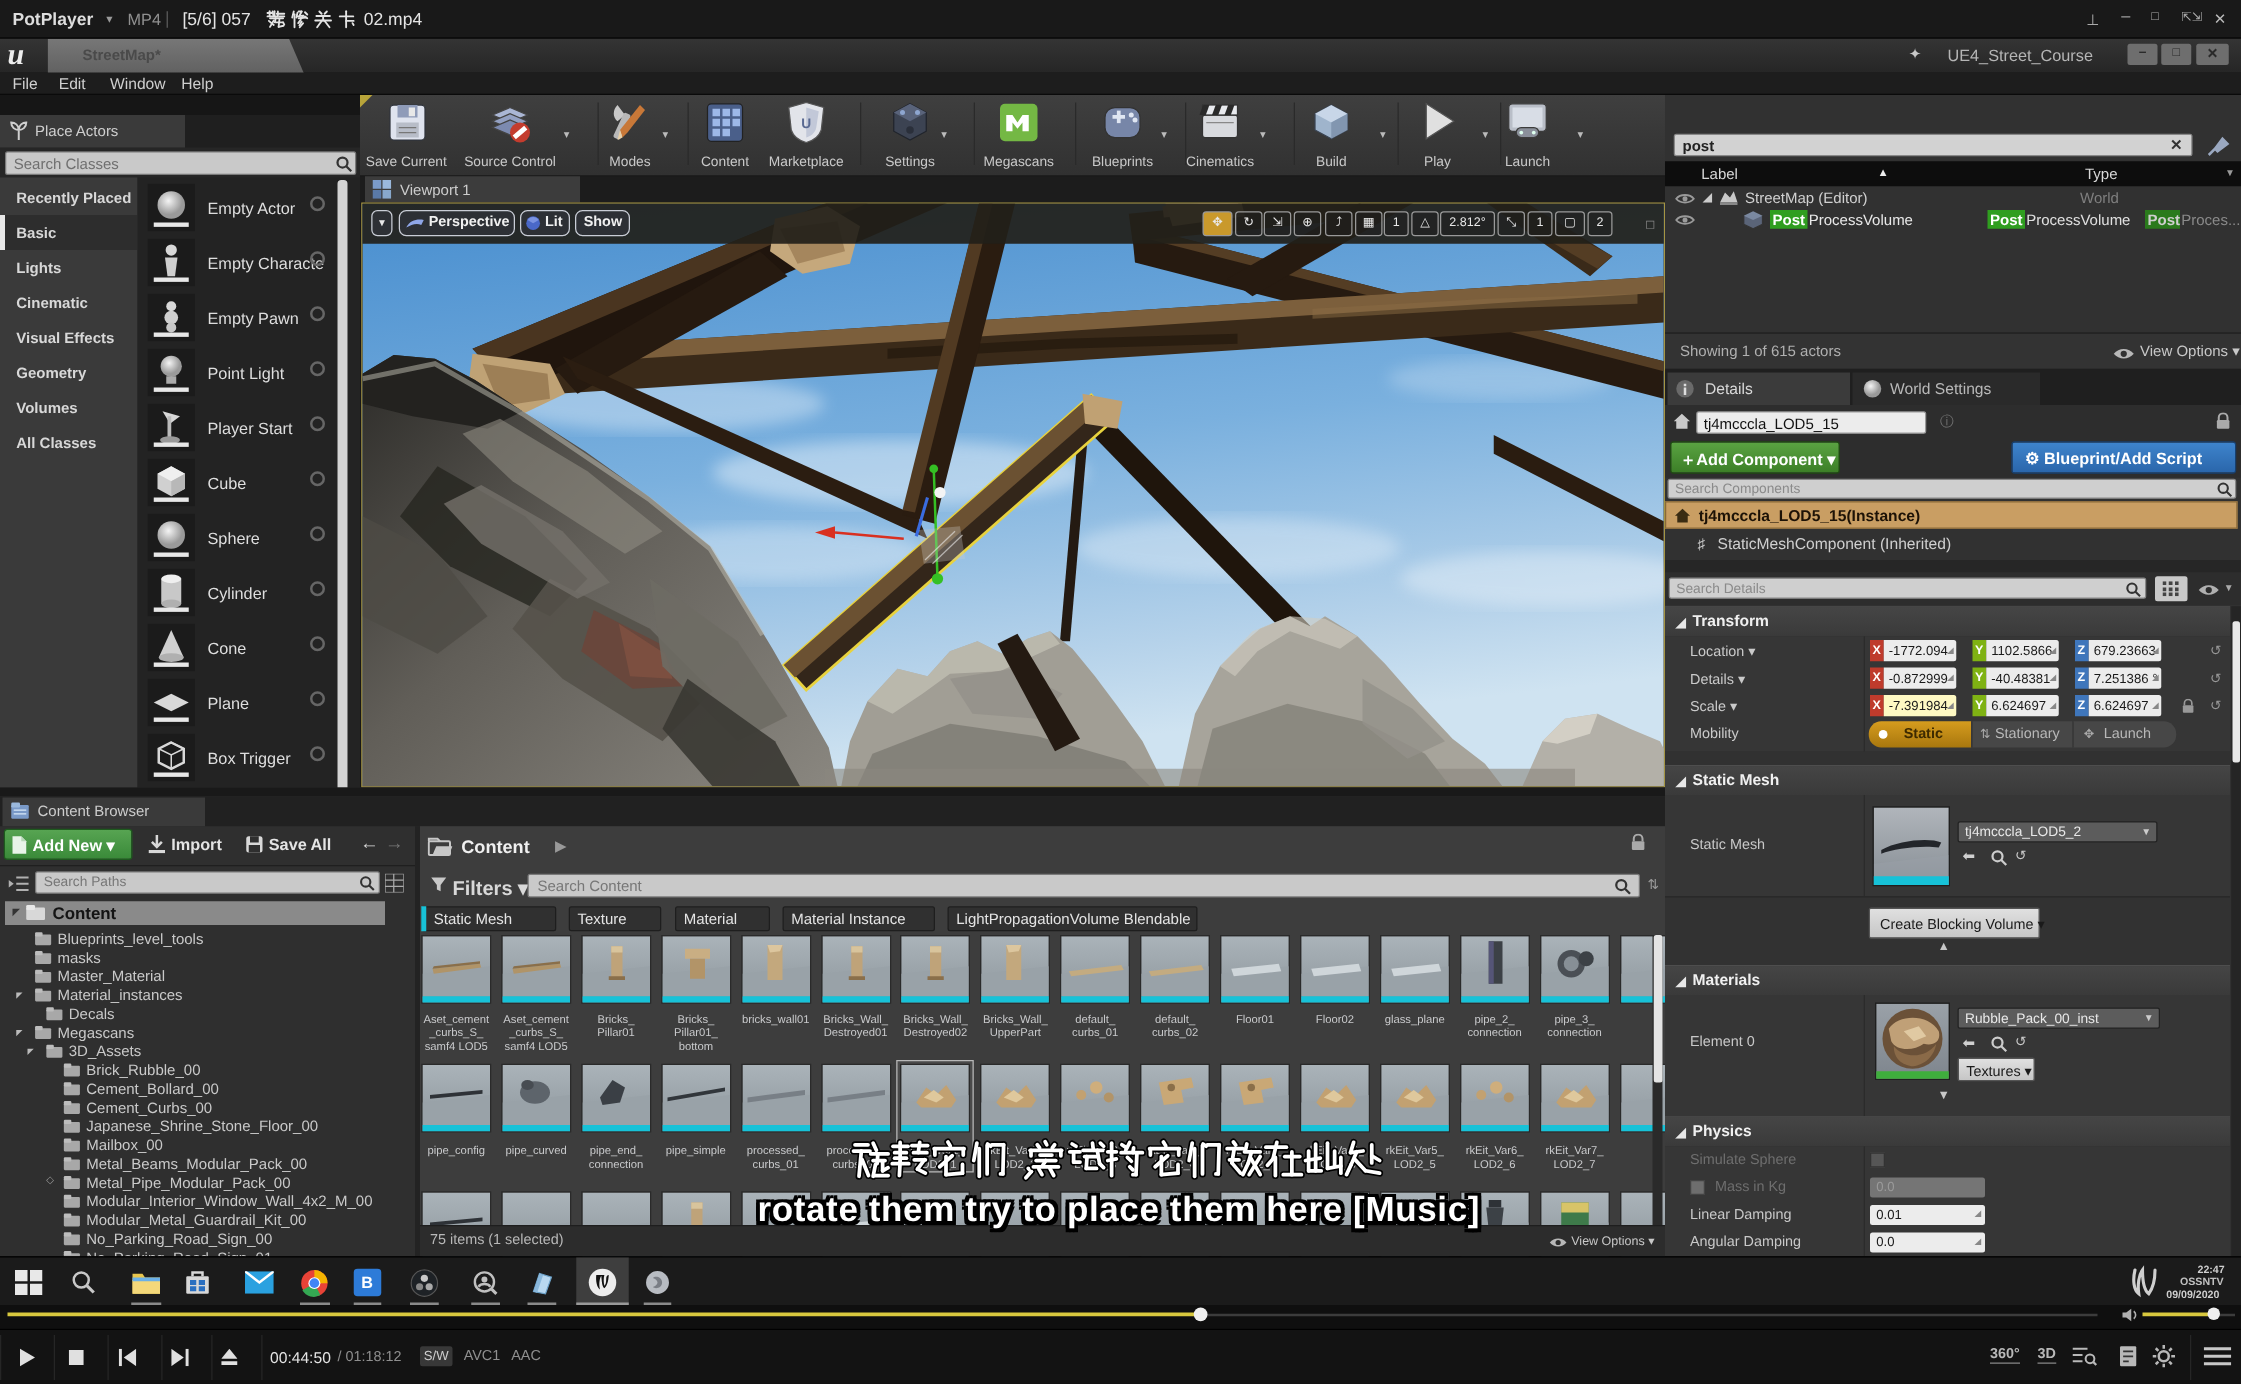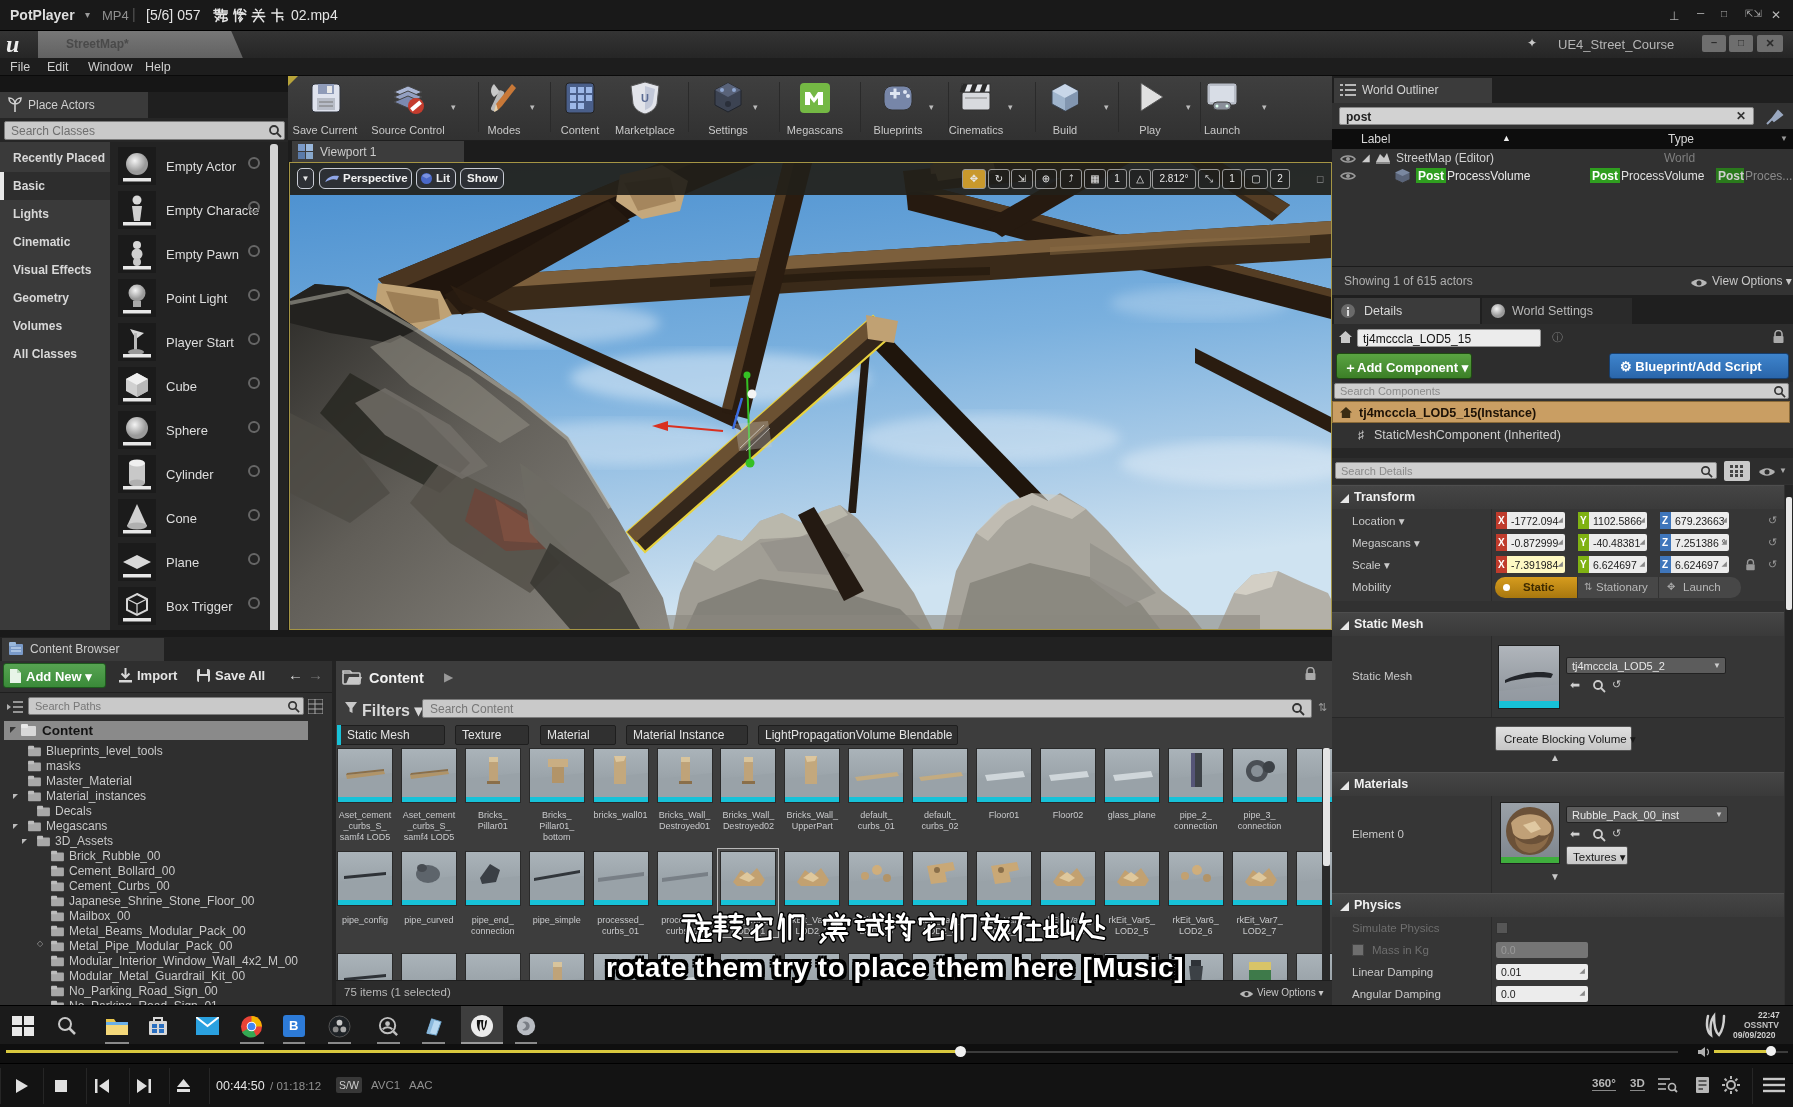--- a/index.html
+++ b/index.html
@@ -418,34 +418,20 @@
         <div class="abs" style="left:839px;top:6px;width:22px;height:20px;background:rgba(30,30,30,0.5);border:1px solid #999;border-radius:3px;color:#e8e8e8;font-size:10px;text-align:center;line-height:18px">△</div>
         <div class="abs" style="left:862px;top:6px;width:44px;height:20px;background:rgba(30,30,30,0.5);border:1px solid #999;border-radius:3px;color:#e8e8e8;font-size:10px;text-align:center;line-height:18px">2.812°</div>
         <div class="abs" style="left:908px;top:6px;width:22px;height:20px;background:rgba(30,30,30,0.5);border:1px solid #999;border-radius:3px;color:#e8e8e8;font-size:10px;text-align:center;line-height:18px">⤡</div>
         <div class="abs" style="left:932px;top:6px;width:20px;height:20px;background:rgba(30,30,30,0.5);border:1px solid #999;border-radius:3px;color:#e8e8e8;font-size:10px;text-align:center;line-height:18px">1</div>
         <div class="abs" style="left:954px;top:6px;width:24px;height:20px;background:rgba(30,30,30,0.5);border:1px solid #999;border-radius:3px;color:#e8e8e8;font-size:10px;text-align:center;line-height:18px">▢</div>
         <div class="abs" style="left:980px;top:6px;width:20px;height:20px;background:rgba(30,30,30,0.5);border:1px solid #999;border-radius:3px;color:#e8e8e8;font-size:10px;text-align:center;line-height:18px">2</div>
         <div class="txt" style="left:1026px;top:10px;font-size:10px;color:#888">◻</div>
       </div>
     </div>
 <div class="abs" style="left:1332px;top:76px;width:461px;height:929px;background:#313131">
-      <div class="abs" style="left:0;top:0;width:461px;height:27px;background:#1f1f1f">
-<div class="abs" style="left:2px;top:2px;width:158px;height:25px;background:#3b3b3b"></div>
-<svg class="abs" style="left:8px;top:7px" width="16" height="14" viewBox="0 0 16 14">
-          <g stroke="#b8b8b8" stroke-width="2">
-            <line x1="5" y1="2" x2="16" y2="2"></line>
-            <line x1="5" y1="7" x2="16" y2="7"></line>
-            <line x1="5" y1="12" x2="16" y2="12"></line>
-            <line x1="0" y1="2" x2="3" y2="2"></line>
-            <line x1="0" y1="7" x2="3" y2="7"></line>
-            <line x1="0" y1="12" x2="3" y2="12"></line>
-          </g>
-        </svg>
-<div class="txt" style="left:30px;top:7px;font-size:12px;color:#d2d2d2">World Outliner</div>
-      </div>
       <div class="abs" style="left:7px;top:31px;width:415px;height:18px;background:#d2d2d2;border:1px solid #888;border-radius:2px">
 <div class="txt" style="left:6px;top:2px;font-size:12px;color:#222;font-weight:bold">post</div>
 <div class="txt" style="left:396px;top:1px;font-size:12px;color:#333;font-weight:bold">✕</div>
       </div>
 <svg class="abs" style="left:432px;top:31px" width="22" height="20" viewBox="0 0 22 20">
         <path d="M8 12 L3 17 M8 12 L14 4 L18 8 L10 14 Z" stroke="#9aa8c0" stroke-width="2" fill="#9aa8c0"></path>
       </svg>
       <div class="abs" style="left:0;top:53px;width:461px;height:20px;background:#0d0d0d">
 <div class="txt" style="left:29px;top:3px;font-size:12px;color:#d8d8d8">Label</div>
 <div class="txt" style="left:170px;top:4px;font-size:9px;color:#eee">▲</div>
@@ -589,21 +575,21 @@
         <div class="txt" style="left:4px;top:3px;font-size:10.5px;color:#1a1a1a">1102.5866</div>
         <div class="txt" style="right:2px;top:4px;font-size:7px;color:#888;position:absolute">◢</div>
       </div>
       <div class="abs" style="left:328px;top:436px;width:11px;height:17px;background:#3f76bb"></div>
       <div class="txt" style="left:330px;top:439px;font-size:10px;color:#fff;font-weight:bold">Z</div>
       <div class="abs" style="left:339px;top:436px;width:58px;height:17px;background:#ececec;border-radius:0 2px 2px 0">
         <div class="txt" style="left:4px;top:3px;font-size:10.5px;color:#1a1a1a">679.23663</div>
         <div class="txt" style="right:2px;top:4px;font-size:7px;color:#888;position:absolute">◢</div>
       </div>
       <div class="txt" style="left:436px;top:438px;font-size:11px;color:#999">↺</div>
-      <div class="txt" style="left:20px;top:460px;font-size:11.5px;color:#cacaca">Megascans ▾</div>
+      <div class="txt" style="left:20px;top:460px;font-size:11.5px;color:#cacaca">Details ▾</div>
       <div class="abs" style="left:164px;top:458px;width:11px;height:17px;background:#bf3b2c"></div>
       <div class="txt" style="left:166px;top:461px;font-size:10px;color:#fff;font-weight:bold">X</div>
       <div class="abs" style="left:175px;top:458px;width:58px;height:17px;background:#ececec;border-radius:0 2px 2px 0">
         <div class="txt" style="left:4px;top:3px;font-size:10.5px;color:#1a1a1a">-0.872999</div>
         <div class="txt" style="right:2px;top:4px;font-size:7px;color:#888;position:absolute">◢</div>
       </div>
       <div class="abs" style="left:246px;top:458px;width:11px;height:17px;background:#7fb213"></div>
       <div class="txt" style="left:248px;top:461px;font-size:10px;color:#fff;font-weight:bold">Y</div>
       <div class="abs" style="left:257px;top:458px;width:58px;height:17px;background:#ececec;border-radius:0 2px 2px 0">
         <div class="txt" style="left:4px;top:3px;font-size:10.5px;color:#1a1a1a">-40.48381</div>
@@ -717,21 +703,21 @@
       </div>
 <div class="txt" style="left:218px;top:795px;font-size:10px;color:#c8c8c8">▼</div>
       <div class="abs" style="left:0;top:817px;width:452px;height:24px;background:linear-gradient(#454545,#3a3a3a);border-top:1px solid #4e4e4e">
         <svg class="abs" style="left:8px;top:8px" width="9" height="9" viewBox="0 0 9 9">
           <polygon points="0,9 9,9 9,0" fill="#e8e8e8"></polygon>
         </svg>
         <div class="txt" style="left:22px;top:4px;font-size:12.5px;font-weight:bold;color:#f0f0f0">Physics</div>
       </div>
       <div class="abs" style="left:0;top:841px;width:452px;height:88px;background:#363636"></div>
       <div class="abs" style="left:159px;top:841px;width:1px;height:88px;background:#2b2b2b"></div>
-      <div class="txt" style="left:20px;top:846px;font-size:11.5px;color:#6e6e6e">Simulate Physics</div>
+      <div class="txt" style="left:20px;top:846px;font-size:11.5px;color:#6e6e6e">Simulate Sphere</div>
 <div class="abs" style="left:164px;top:846px;width:12px;height:12px;background:#565656;border:1px solid #333"></div>
 <div class="abs" style="left:20px;top:868px;width:12px;height:12px;background:#6e6e6e;border:1px solid #444"></div>
 <div class="txt" style="left:40px;top:868px;font-size:11.5px;color:#6e6e6e">Mass in Kg</div>
 <div class="abs" style="left:164px;top:866px;width:92px;height:16px;background:#757575;border-radius:2px">
 <div class="txt" style="left:5px;top:2px;font-size:10.5px;color:#9a9a9a">0.0</div>
       </div>
 <div class="txt" style="left:20px;top:890px;font-size:11.5px;color:#c8c8c8">Linear Damping</div>
 <div class="abs" style="left:164px;top:888px;width:92px;height:16px;background:#ececec;border-radius:2px">
 <div class="txt" style="left:5px;top:2px;font-size:10.5px;color:#1a1a1a">0.01</div>
 <div class="txt" style="right:3px;top:3px;font-size:7px;color:#888;position:absolute">◢</div>

